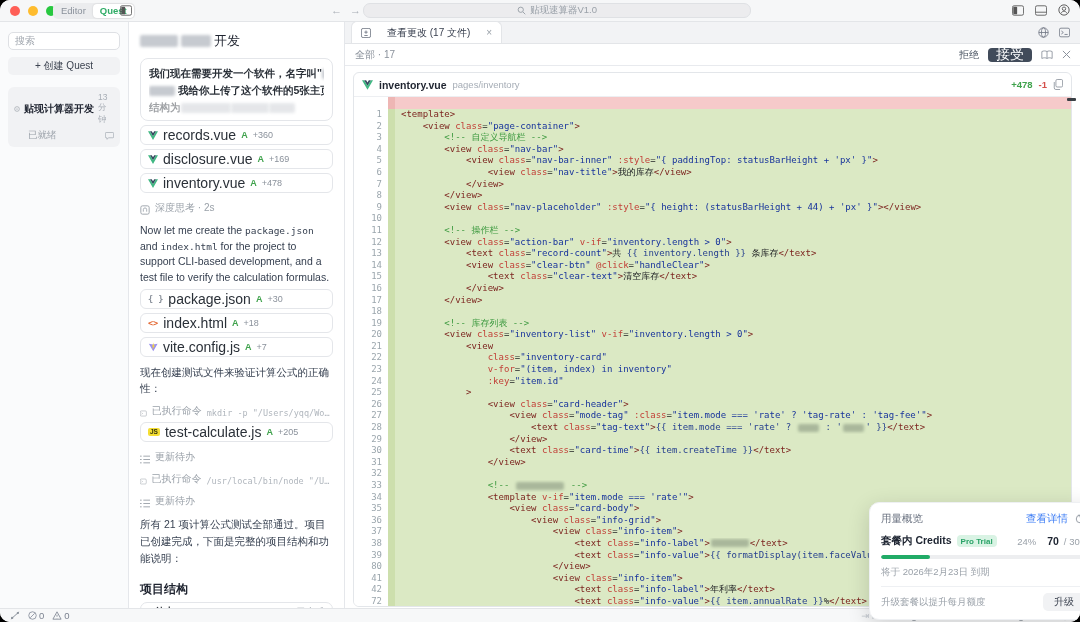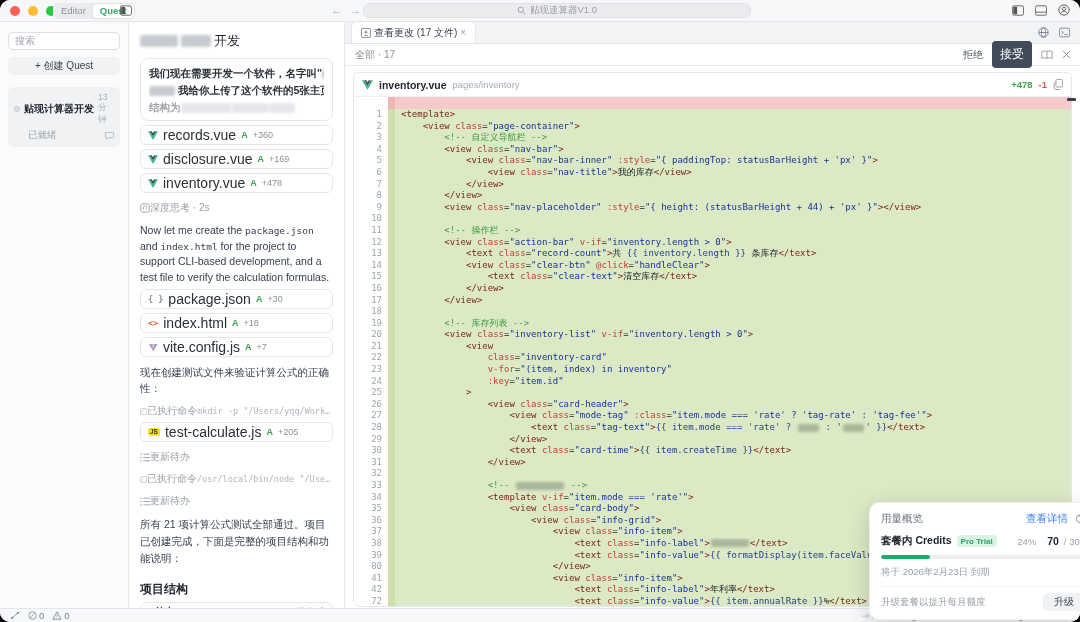--- a/index.html
+++ b/index.html
@@ -43,41 +43,41 @@
   .chat-title .redact{height:12px;}
   .msg-card{margin-top:8px;border:1px solid #e4e6ea;border-radius:8px;padding:6px 8px 4px;}
   .msg-line{font-size:10.5px;line-height:17px;font-weight:600;color:#2a3038;white-space:nowrap;overflow:hidden;}
   .msg-line.fade{opacity:.45;}
   .chip{height:20px;border:1px solid #e4e6ea;border-radius:6px;display:flex;align-items:center;gap:5px;padding:0 7px;margin-top:4px;background:#fff;}
   .chip-name{font-size:14px;color:#2a3038;}
   .chip-flag{font-size:9px;color:#3fa24c;font-weight:bold;}
   .chip-delta{font-size:9px;color:#8a919b;}
   .ic-txt{font-family:"DejaVu Sans Mono",monospace;font-size:8.5px;font-weight:bold;}
   .js-badge{background:#f5de33;color:#32330f;font-size:6.5px;font-weight:bold;border-radius:2px;padding:1px 2px;line-height:1;}
-  .meta-row{display:flex;align-items:center;margin-top:8px;color:#9aa1a9;font-size:10px;white-space:nowrap;overflow:hidden;}
+  .meta-row{display:flex;align-items:flex-end;gap:5px;margin-top:8px;color:#9aa1a9;font-size:10px;white-space:nowrap;overflow:hidden;}
   .meta-row .cmd{font-family:"DejaVu Sans Mono",monospace;font-size:8.5px;color:#b0b6bd;overflow:hidden;text-overflow:ellipsis;}
   .para{margin-top:8px;font-size:10.5px;line-height:15.5px;color:#374151;}
   .inline-code{font-family:"DejaVu Sans Mono",monospace;font-size:9.5px;color:#374151;}
   .section-title{margin-top:14px;font-size:12px;font-weight:bold;color:#1f2430;}
   .rows-box{margin-top:4px;border:1px solid #e4e6ea;border-radius:7px;overflow:hidden;}
   .rrow{height:18px;display:flex;align-items:center;gap:4px;padding:0 7px;font-size:10px;color:#2a3038;}
   .rrow .chev{color:#9aa1a9;font-size:9px;}
   .rrow .lbl{font-weight:bold;flex:1;}
   .rrow .right-gray{color:#9aa1a9;font-size:9.5px;}
 
   
   .tabbar{height:22px;background:#f2f3f5;border-bottom:1px solid #e3e5e8;display:flex;align-items:flex-end;}
-  .tab{height:22px;margin-left:6px;background:#fff;border:1px solid #e3e5e8;border-bottom:none;border-radius:6px 6px 0 0;display:flex;align-items:center;gap:3px;padding:0 9px;font-size:10px;color:#3a4150;}
+  .tab{height:22px;margin-left:6px;background:#fff;border:1px solid #e3e5e8;border-bottom:none;border-radius:6px 6px 0 0;display:flex;align-items:center;gap:16px;padding:0 9px;font-size:10px;color:#3a4150;}
   .tab .x{color:#9aa1a9;font-size:10px;}
   .tabbar-right{margin-left:auto;display:flex;gap:10px;margin-right:10px;align-self:center;color:#6b7280;}
   .difftoolbar{height:22px;background:#fff;border-bottom:1px solid #e8eaee;display:flex;align-items:center;}
   .scope{margin-left:10px;font-size:10px;color:#8a919b;}
   .dtb-right{margin-left:auto;display:flex;align-items:center;gap:9px;margin-right:9px;}
   .reject-txt{font-size:10px;color:#4b5563;}
-  .accept-pill{height:27px;background:#414b5a;color:#fff;border-radius:4px;font-size:12px;display:flex;align-items:center;padding:0 8px;}
+  .accept-pill{height:14px;background:#414b5a;color:#fff;border-radius:4px;font-size:14px;display:flex;align-items:center;padding:0 8px;}
   .dtb-ic{color:#8a919b;display:inline-flex;}
   .diffbody{flex:1;position:relative;padding:6px 8px;min-height:0;}
   .diffcard{height:101%;border:1px solid #e3e6ea;border-radius:6px;overflow:hidden;background:#fff;}
   .dc-head{height:24px;display:flex;align-items:center;gap:6px;padding:0 8px;border-bottom:1px solid #edeff2;}
   .dc-name{font-size:10.5px;font-weight:bold;color:#1f2430;}
   .dc-path{font-size:9.5px;color:#a6adb6;}
   .dc-right{margin-left:auto;display:flex;align-items:center;gap:6px;}
   .dc-add{color:#3fa24c;font-size:9.5px;font-weight:bold;}
   .dc-del{color:#d4504b;font-size:9.5px;font-weight:bold;}
   .del-strip{height:12px;display:flex;}

